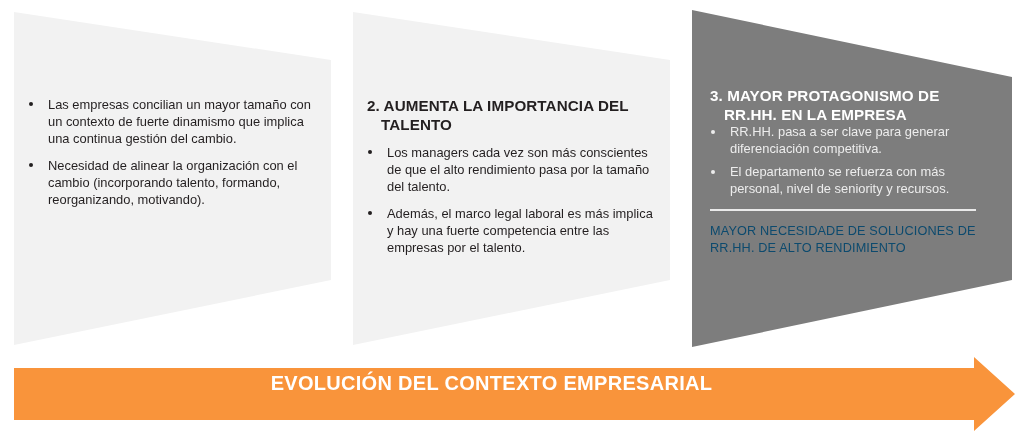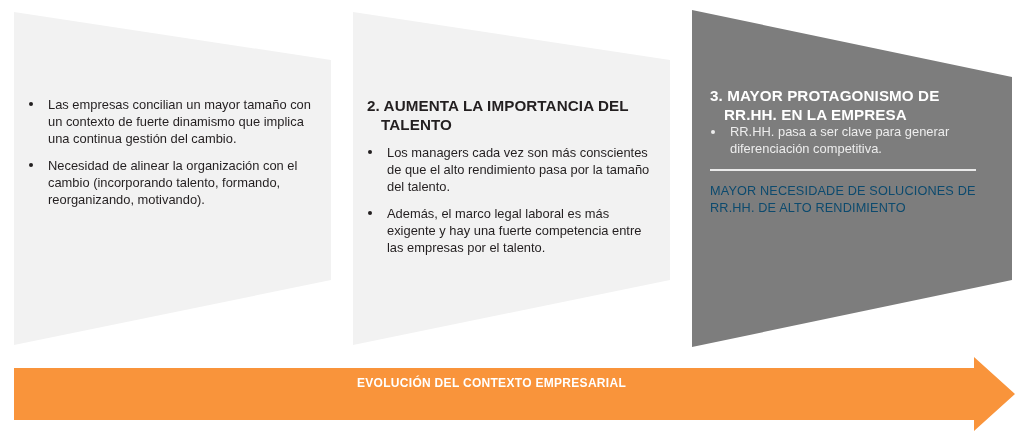--- a/index.html
+++ b/index.html
@@ -116,21 +116,21 @@
   #arrow-banner svg { display: block; }
   #arrow-label {
     position: absolute;
     left: 0;
     top: 0;
     width: 955px;
     height: 52px;
     line-height: 52px;
     text-align: center;
     color: #ffffff;
-    font-size: 12px;
+    font-size: 20px;
     font-weight: bold;
     letter-spacing: 0.3px;
     white-space: nowrap;
   }
 </style>
 </head>
 <body>
 
 <div id="stage">
 
@@ -161,38 +161,42 @@
     <div class="panel-body">
       <div class="panel-text">
         <div class="panel-title">2. AUMENTA LA IMPORTANCIA DEL TALENTO</div>
         <ul class="bullets">
           <li>
             <span class="dot"></span>
             <span>Los managers cada vez son más conscientes de que el alto rendimiento pasa por la tamaño del talento.</span>
           </li>
           <li>
             <span class="dot"></span>
-            <span>Además, el marco legal laboral es más exigente y hay una fuerte competencia entre las empresas por el talento.</span>
+            <span>Además, el marco legal laboral es más implica y hay una fuerte competencia entre las empresas por el talento.</span>
           </li>
         </ul>
       </div>
     </div>
   </div>
 
   <div class="panel panel-3">
     <svg class="panel-shape" viewBox="0 0 321 340" preserveAspectRatio="none">
       <polygon points="0,2 320,69 320,272 0,339" fill="#7d7d7d"></polygon>
     </svg>
     <div class="panel-body">
       <div class="panel-text">
         <div class="panel-title">3. MAYOR PROTAGONISMO DE RR.HH. EN LA EMPRESA</div>
         <ul class="bullets">
           <li>
             <span class="dot"></span>
             <span>RR.HH. pasa a ser clave para generar diferenciación competitiva.</span>
+          </li>
+          <li>
+            <span class="dot"></span>
+            <span>El departamento se refuerza con más personal, nivel de seniority y recursos.</span>
           </li>
         </ul>
         <div class="panel-divider"></div>
         <div class="panel-footnote">MAYOR NECESIDADE DE SOLUCIONES DE RR.HH. DE ALTO RENDIMIENTO</div>
       </div>
     </div>
   </div>
 
   <div id="arrow-banner">
     <svg width="1002" height="74" viewBox="0 0 1002 74" preserveAspectRatio="none">

